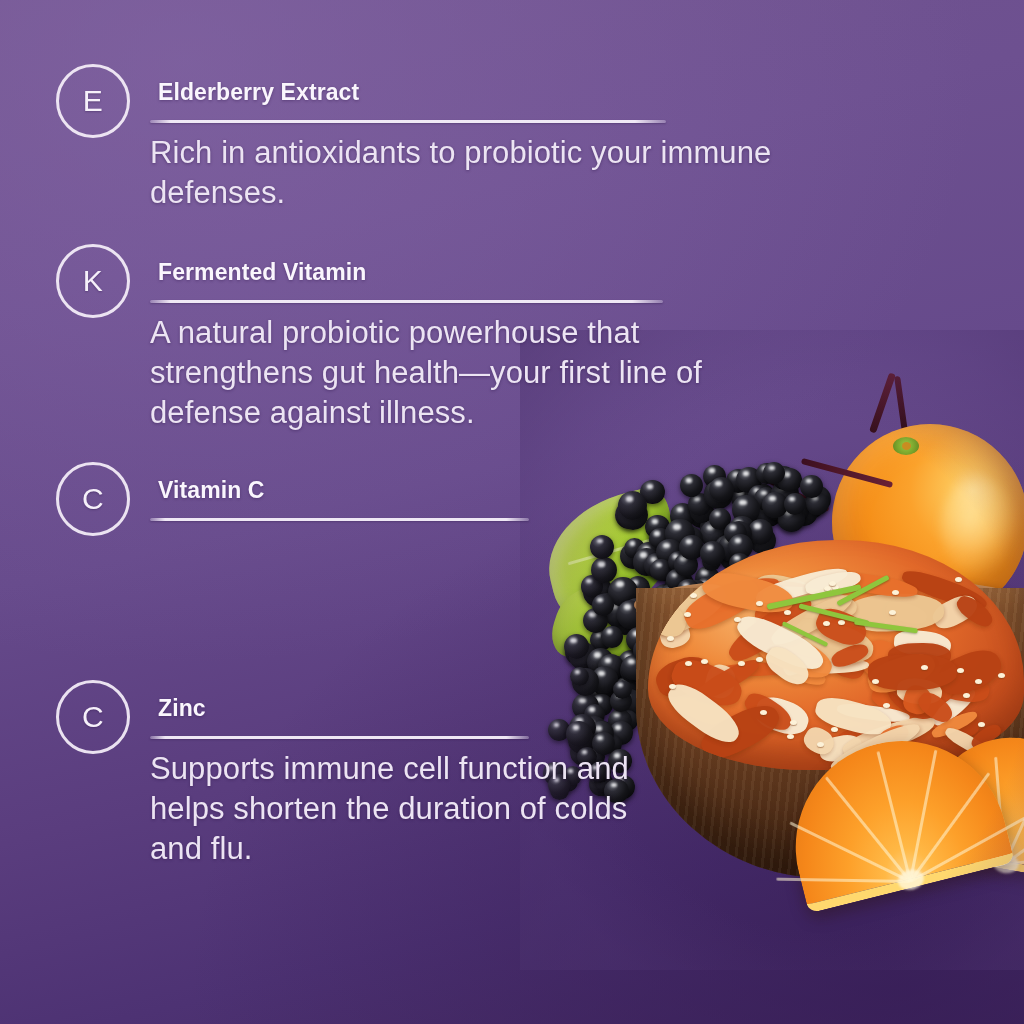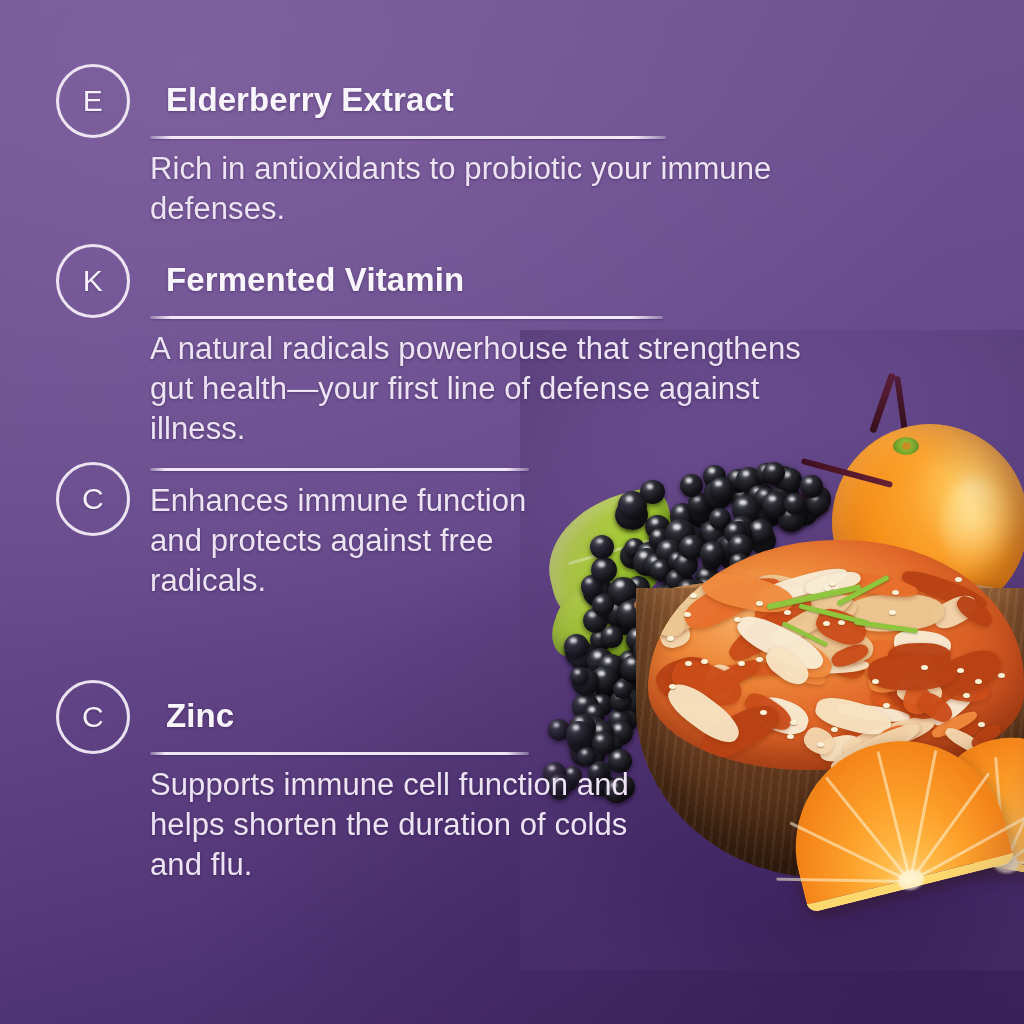--- a/index.html
+++ b/index.html
@@ -151,21 +151,21 @@
   .item{position:absolute;left:56px;}
   .badge{
     position:absolute;left:0;top:0;width:74px;height:74px;border-radius:50%;
     border:3px solid rgba(246,240,250,.92);
     display:flex;align-items:center;justify-content:center;
     color:#f6f0fa;font-size:30px;font-weight:400;letter-spacing:.5px;
     text-shadow:0 1px 2px rgba(40,18,66,.35);
   }
   .body-col{position:absolute;left:94px;top:0;}
   .title{
-    margin:16px;color:#faf6fd;font-weight:bold;font-size:33px;line-height:40px;
+    margin:8px;color:#faf6fd;font-weight:bold;font-size:23px;line-height:40px;
     letter-spacing:.1px;white-space:nowrap;
     text-shadow:0 1px 3px rgba(45,20,72,.40);
   }
   .rule{
     height:3px;margin-top:6px;border-radius:2px;
     background:linear-gradient(90deg, rgba(236,228,244,.30) 0%, rgba(246,240,250,.95) 4%, rgba(246,240,250,.95) 94%, rgba(236,228,244,.30) 100%);
     box-shadow:0 1px 2px rgba(40,18,66,.30);
   }
   .desc{
     margin:10px 0 0 0;color:#ece4f3;font-size:31px;line-height:40px;
@@ -520,31 +520,31 @@
       </div>
     </div>
 
     <div class="item" style="top:244px">
       <div class="badge">
         <span>K</span>
       </div>
       <div class="body-col">
         <h2 class="title">Fermented Vitamin</h2>
         <div class="rule" style="width:513px"></div>
-        <p class="desc" style="width:660px">A natural radicals powerhouse that strengthens gut health—your first line of defense against illness.</p>
+        <p class="desc" style="width:660px">A natural probiotic powerhouse that strengthens gut health—your first line of defense against illness.</p>
       </div>
     </div>
 
     <div class="item" style="top:462px">
       <div class="badge">
         <span>C</span>
       </div>
       <div class="body-col">
+        <h2 class="title">Vitamin C</h2>
         <div class="rule" style="width:379px"></div>
-        <p class="desc" style="width:390px">Enhances immune function and protects against free radicals.</p>
       </div>
     </div>
 
     <div class="item" style="top:680px">
       <div class="badge">
         <span>C</span>
       </div>
       <div class="body-col">
         <h2 class="title">Zinc</h2>
         <div class="rule" style="width:379px"></div>

